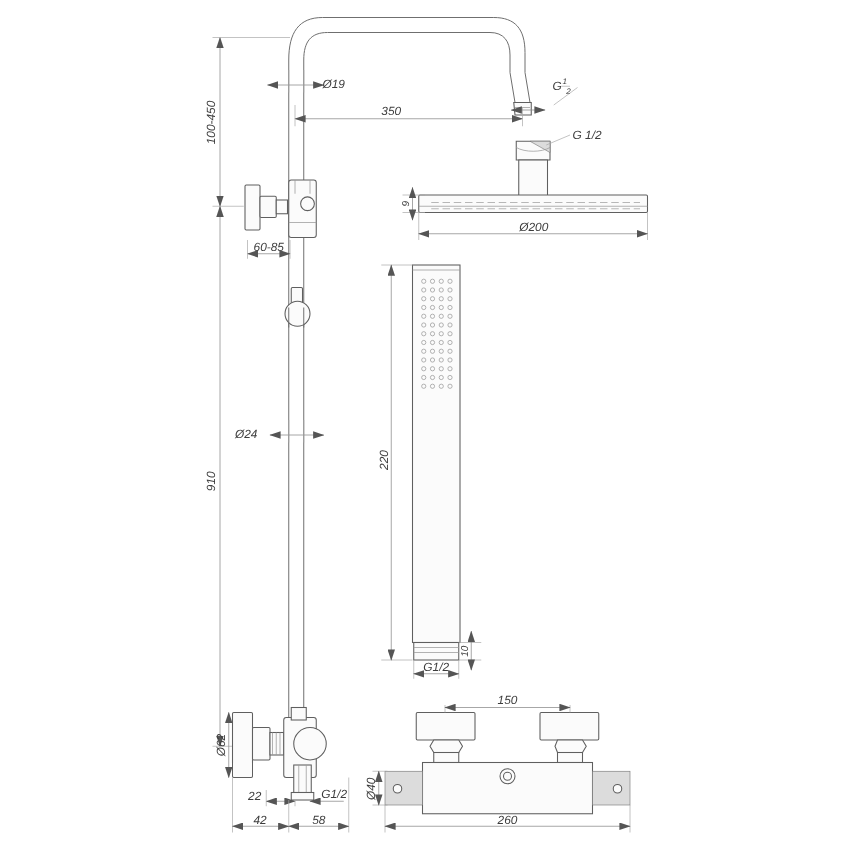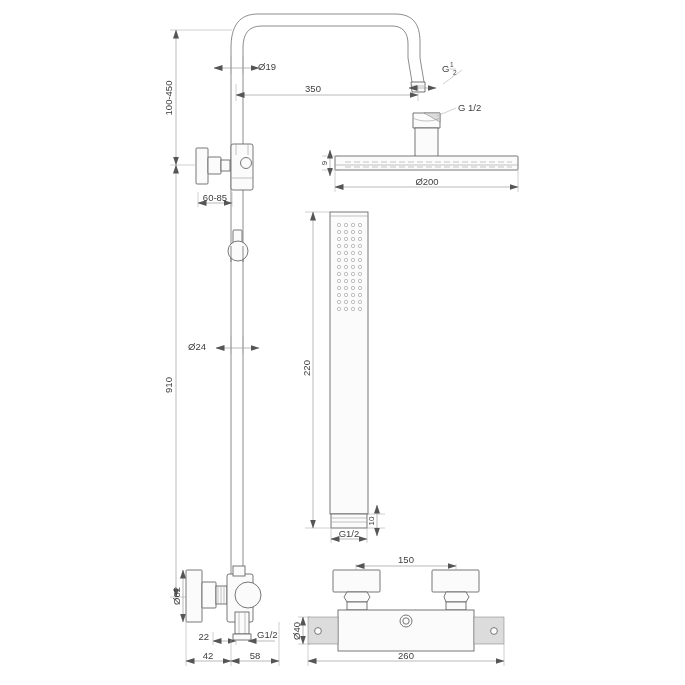--- a/index.html
+++ b/index.html
@@ -1,18 +1,18 @@
 <!DOCTYPE html>
 <html><head>
 <meta charset="utf-8">
 <style>
   html,body{margin:0;padding:0;background:#ffffff;}
   body{width:685px;height:685px;overflow:hidden;
        font-family:"Liberation Sans","DejaVu Sans",sans-serif;}
-  #sheet{position:relative;width:685px;height:685px;background:#fff;}
+  #sheet{position:relative;width:685px;height:685px;background:#fff;font-style:italic;}
   svg#drawing{position:absolute;left:0;top:0;width:685px;height:685px;}
   .ln{stroke:#6f6f6f;stroke-width:0.8;fill:none;}
   .ln-thin{stroke:#9a9a9a;stroke-width:0.6;fill:none;}
   .dim{stroke:#8a8a8a;stroke-width:0.6;fill:none;}
   .ext{stroke:#a8a8a8;stroke-width:0.55;fill:none;}
   .objf{stroke:#5f5f5f;stroke-width:0.85;fill:#fbfbfb;}
   .hatch{stroke:#777;stroke-width:0.5;fill:#dcdcdc;}
   .nozzle{fill:none;stroke:#8d8d8d;stroke-width:0.5;}
   text.lbl{font-family:"Liberation Sans","DejaVu Sans",sans-serif;
            font-size:9.5px;fill:#3d3d3d;}

